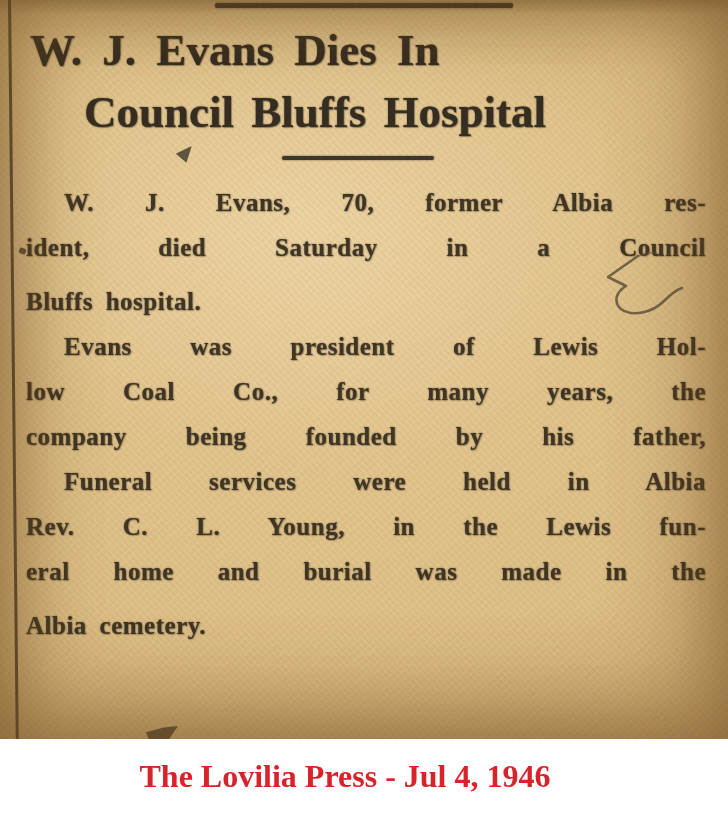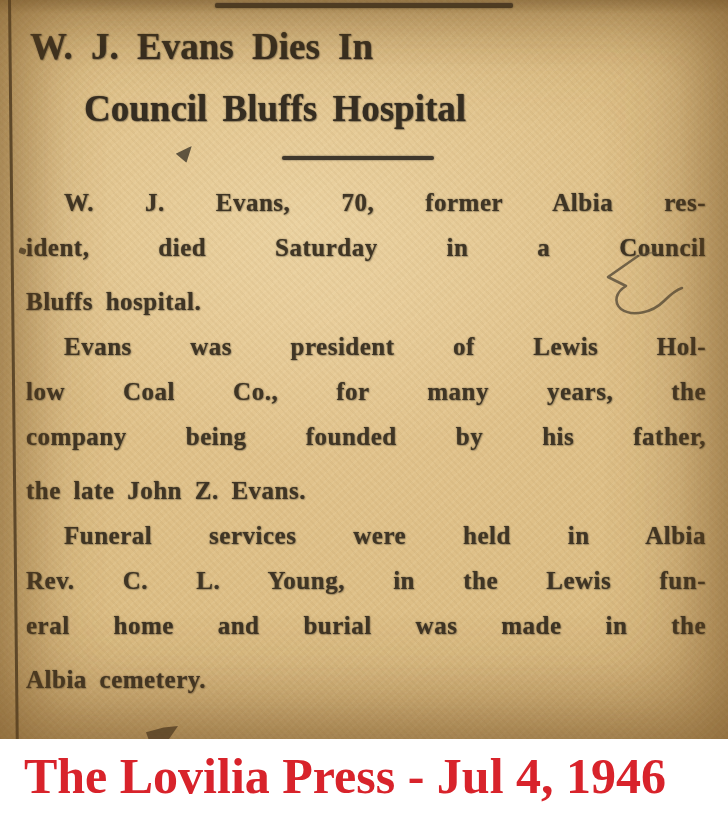--- a/index.html
+++ b/index.html
@@ -56,21 +56,21 @@
     width: 152px; height: 4px;
     background: #3e372c;
     border-radius: 2px;
     box-shadow: 0 0 2px rgba(60,53,42,.8);
   }
   
   .headline {
     position: absolute;
     color: #362e22;
     font-weight: 700;
-    font-size: 37px;
+    font-size: 45px;
     line-height: 1;
     white-space: nowrap;
     letter-spacing: 0px;
     text-shadow: 0 0 1.5px rgba(54,46,34,.85), 1px 1px 1px rgba(54,46,34,.35);
   }
   .headline.l1 { left: 30px; top: 28px; word-spacing: 9px; }
   .headline.l2 { left: 84px; top: 90px; word-spacing: 6px; }
   
   .article-body {
     position: absolute; left: 26px; top: 180px;
@@ -113,21 +113,21 @@
   .pencil-squiggle {
     position: absolute; left: 594px; top: 250px;
     width: 96px; height: 76px;
   }
   
   .caption {
     position: absolute; left: 0; top: 750px;
     width: 690px;
     text-align: center;
     font-weight: 700;
-    font-size: 50px;
+    font-size: 32px;
     line-height: 52px;
     color: #d8232b;
     white-space: nowrap;
   }
 </style>
 </head>
 <body>
 
 <div id="screen">
 
@@ -142,21 +142,20 @@
     <div class="speck-cursor"></div>
     <div class="divider"></div>
 
     <div class="article-body">
         <div class="bodyline indent">W. J. Evans, 70, former Albia res-</div>
         <div class="bodyline">ident, died Saturday in a Council</div>
         <div class="bodyline lastline">Bluffs hospital.</div>
         <div class="bodyline indent">Evans was president of Lewis Hol-</div>
         <div class="bodyline">low Coal Co., for many years, the</div>
         <div class="bodyline">company being founded by his father,</div>
-        <div class="bodyline lastline">the late John Z. Evans.</div>
         <div class="bodyline indent">Funeral services were held in Albia</div>
         <div class="bodyline">Rev. C. L. Young, in the Lewis fun-</div>
         <div class="bodyline">eral home and burial was made in the</div>
         <div class="bodyline lastline">Albia cemetery.</div>
       </div>
 
     <div class="fleck-ident"></div>
 
     <svg class="pencil-squiggle" viewBox="0 0 96 76" fill="none" xmlns="http://www.w3.org/2000/svg">
       <path d="M44 6 L14 27 L32 36 C22 42 19 52 27 59 C38 67 58 63 70 51 C77 44 82 40 88 38" stroke="rgba(95,83,62,.85)" stroke-width="2.6" stroke-linecap="round" stroke-linejoin="round" fill="none"></path>

